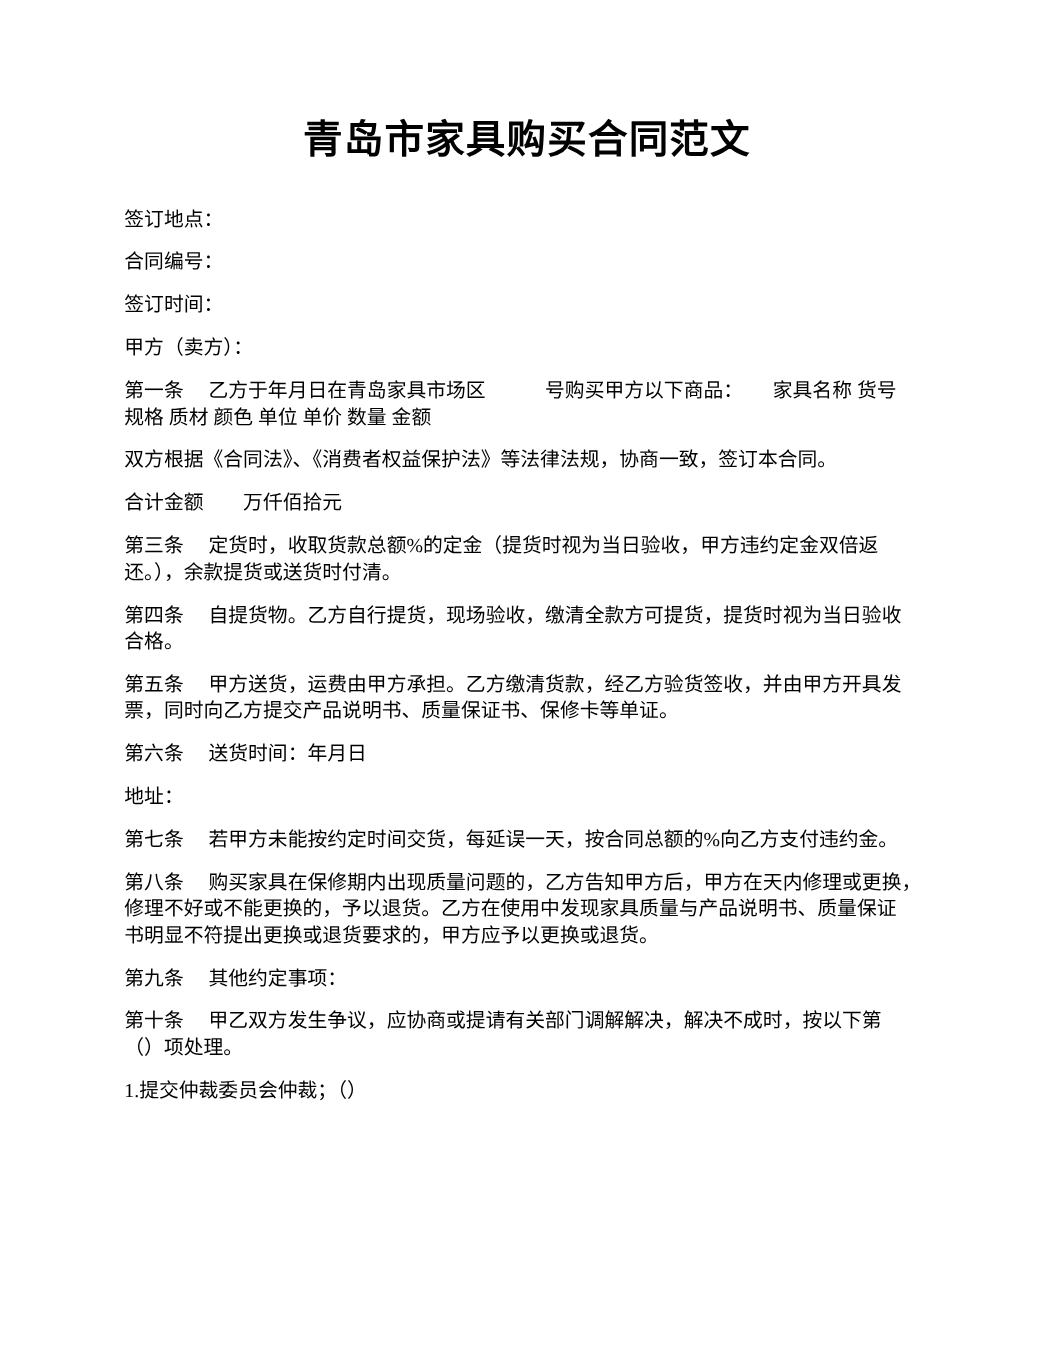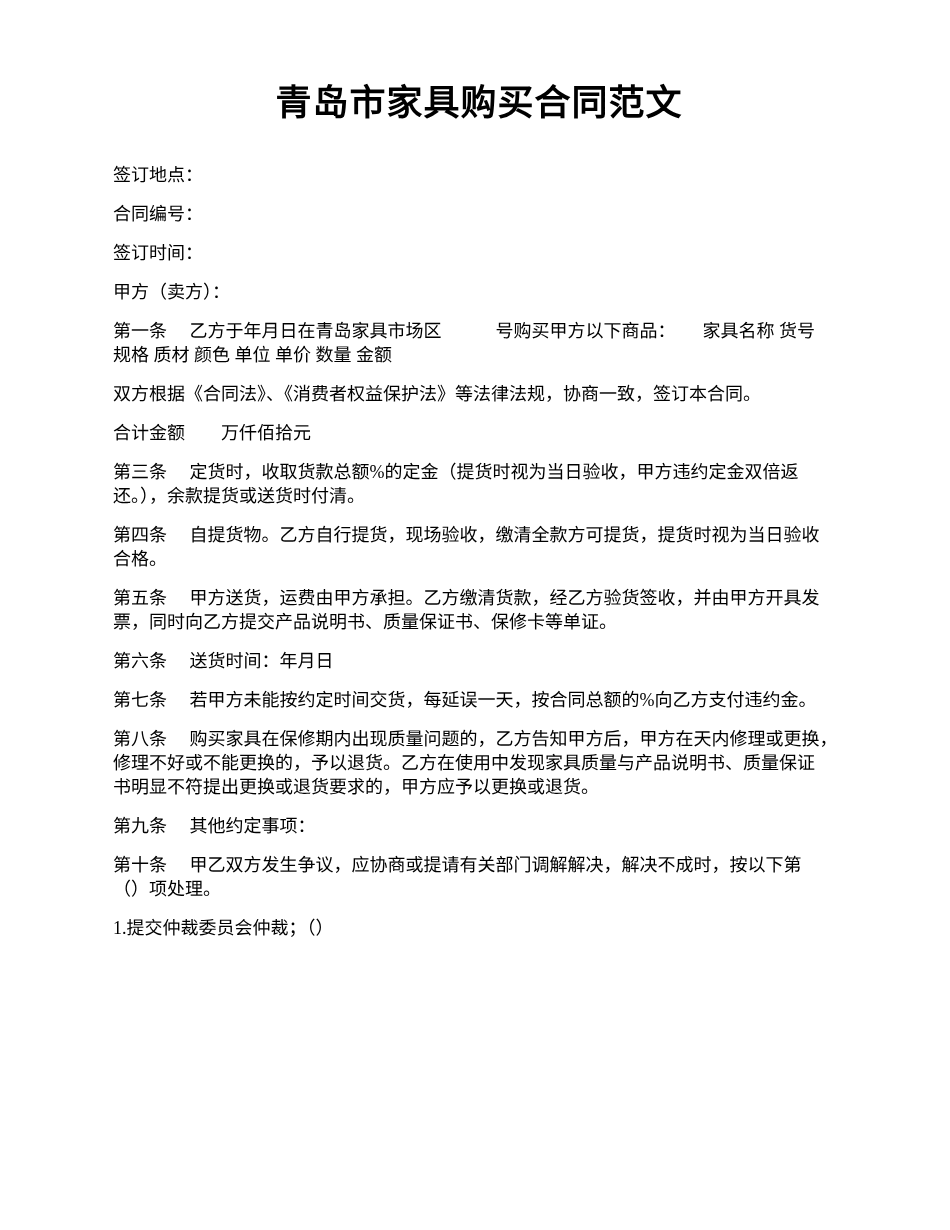--- a/index.html
+++ b/index.html
@@ -11,21 +11,21 @@
     width: 950px;
     height: 1230px;
     color: #000000;
     font-family: "Liberation Serif", "DejaVu Serif", serif;
     overflow: hidden;
   }
   .page {
     box-sizing: border-box;
     width: 950px;
     min-height: 1230px;
-    padding: 80px 105px 40px 113px;
+    padding: 104px 105px 40px 113px;
     background: #ffffff;
   }
   .doc-title {
     margin: 0 0 36px 0;
     font-size: 36px;
     line-height: 47px;
     font-weight: 700;
     text-align: center;
     letter-spacing: 1px;
     color: #000000;
@@ -54,20 +54,21 @@
 规格 质材 颜色 单位 单价 数量 金额</p>
   <p class="para">双方根据《合同法》、《消费者权益保护法》等法律法规，协商一致，签订本合同。</p>
   <p class="para">合计金额　　万仟佰拾元</p>
   <p class="para">第三条　 定货时，收取货款总额%的定金（提货时视为当日验收，甲方违约定金双倍返
 还。），余款提货或送货时付清。</p>
   <p class="para">第四条　 自提货物。乙方自行提货，现场验收，缴清全款方可提货，提货时视为当日验收
 合格。</p>
   <p class="para">第五条　 甲方送货，运费由甲方承担。乙方缴清货款，经乙方验货签收，并由甲方开具发
 票，同时向乙方提交产品说明书、质量保证书、保修卡等单证。</p>
   <p class="para">第六条　 送货时间：年月日</p>
+  <p class="para">地址：</p>
   <p class="para">第七条　 若甲方未能按约定时间交货，每延误一天，按合同总额的%向乙方支付违约金。</p>
   <p class="para">第八条　 购买家具在保修期内出现质量问题的，乙方告知甲方后，甲方在天内修理或更换，
 修理不好或不能更换的，予以退货。乙方在使用中发现家具质量与产品说明书、质量保证
 书明显不符提出更换或退货要求的，甲方应予以更换或退货。</p>
   <p class="para">第九条　 其他约定事项：</p>
   <p class="para">第十条　 甲乙双方发生争议，应协商或提请有关部门调解解决，解决不成时，按以下第
 （）项处理。</p>
   <p class="para">1.提交仲裁委员会仲裁；（）</p>
 </div>
 

